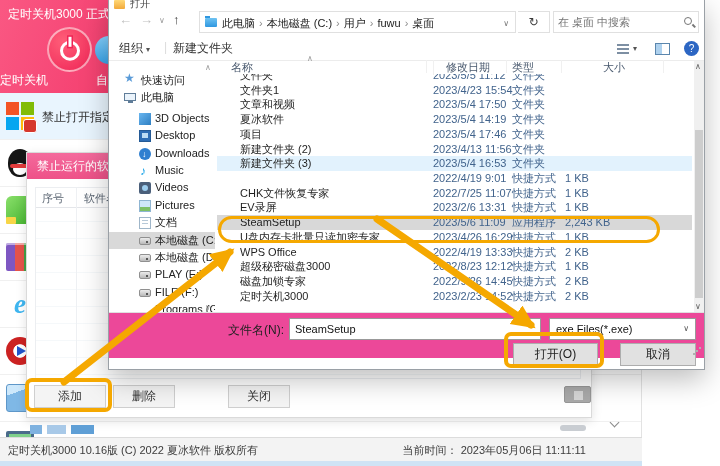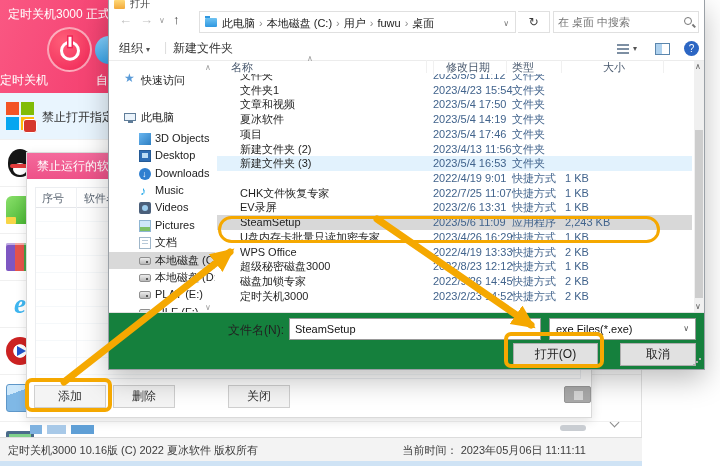--- a/index.html
+++ b/index.html
@@ -107,21 +107,21 @@
   .newfolder{position:absolute;left:64px;top:3px}
   .list-ico{position:absolute;left:508px;top:7px;width:12px;height:10px;background:repeating-linear-gradient(to bottom,#7d8fa3 0 2px,#fff 2px 4px)}
   .list-caret{position:absolute;left:524px;top:7px;font-size:8px;color:#555}
   .pane-ico{position:absolute;left:546px;top:6px;width:15px;height:12px;border:1px solid #5b86ad;background:linear-gradient(90deg,#aed1ee 0 45%,#fff 45%)}
   .help-ico{position:absolute;left:575px;top:4px;width:15px;height:15px;border-radius:50%;background:#2c66c3;color:#fff;font-size:10px;text-align:center;line-height:15px}
   .dlg-sep{position:absolute;left:0;top:60px;width:100%;border-top:1px solid #ececec}
 
   .side{position:absolute;left:0;top:61px;width:106px;height:251px;overflow:hidden;font-size:11px;color:#222;padding-top:11px}
   .side-item{position:relative;height:17.4px;line-height:17.4px;padding-left:46px;white-space:nowrap}
   .side-item.ic-lvl0{padding-left:32px}
-  .side-item.ic-gap{margin-bottom:20px}
+  .side-item.ic-gap{margin-bottom:0}
   .side-item.ic-gap2{margin-bottom:3px}
   .side-item.ic-selected{background:#d9d9d9}
   .sic{position:absolute;left:30px;top:3px;width:12px;height:12px}
   .ic-lvl0 .sic{left:15px}
   .ic-star .sic::after{content:"★";position:absolute;left:0;top:-3px;color:#5a9bd8;font-size:12px;line-height:12px}
   .ic-pc .sic{height:8px;top:4px;border:1px solid #607d99;background:#eaf3fb}
   .ic-pc .sic::after{content:"";position:absolute;left:3px;bottom:-3px;width:5px;height:2px;background:#607d99}
   .ic-3d .sic{background:linear-gradient(135deg,#69b6f0,#2e7fc2)}
   .ic-desktop .sic{background:#2d6db5;border:1px solid #245a96}
   .ic-desktop .sic::after{content:"";position:absolute;left:2px;top:2px;width:6px;height:5px;background:#bcdcf5}
@@ -158,21 +158,21 @@
   .fname{position:absolute;left:23px;top:0;width:185px;overflow:hidden}
   .fdate{position:absolute;left:216px;top:0;color:#41638c}
   .ftype{position:absolute;left:295px;top:0;color:#41638c}
   .fsize{position:absolute;left:348px;top:0;width:92px;color:#41638c}
 
   .vsb{position:absolute;left:585px;top:61px;width:10px;height:251px;background:#f0f0f0}
   .vsb-up{position:absolute;left:1px;top:1px;font-size:8px;color:#606060}
   .vsb-down{position:absolute;left:1px;bottom:1px;font-size:8px;color:#606060}
   .vsb-thumb{position:absolute;left:1px;top:69px;width:8px;height:168px;background:#cdcdcd}
 
-  .dlg-bottom{position:absolute;left:0;top:312px;width:595px;height:57px;background:#15803d;border-top:1px solid #e0e0e0}
+  .dlg-bottom{position:absolute;left:0;top:312px;width:595px;height:46px;background:#ec4899;border-top:1px solid #e0e0e0}
   .fname-label{position:absolute;left:112px;top:9px;width:63px;text-align:right;font-size:12px;color:#222}
   .fname-input{position:absolute;left:180px;top:5px;width:252px;height:22px;border:1px solid #999;background:#fff;font-size:11px;padding:0 5px;color:#111;outline:none}
   .ftype-select{position:absolute;left:440px;top:5px;width:147px;height:22px;border:1px solid #999;background:#fff;font-size:11px;line-height:20px;padding:0 6px;color:#111}
   .ftype-select .sel-chev{position:absolute;right:6px;top:0;font-size:8px;line-height:20px;color:#555}
   .btn{position:absolute;top:30px;height:23px;background:#e1e1e1;border:1px solid #adadad;font-size:12px;text-align:center;line-height:21px;color:#222}
   .btn-open{left:404px;width:85px}
   .btn-cancel{left:511px;width:76px}
   .grip{position:absolute;right:3px;bottom:3px;width:8px;height:8px;
     background:radial-gradient(circle at 1px 7px,#b0b0b0 1px,transparent 1.2px),radial-gradient(circle at 4px 4px,#b0b0b0 1px,transparent 1.2px),radial-gradient(circle at 7px 1px,#b0b0b0 1px,transparent 1.2px)}
 

